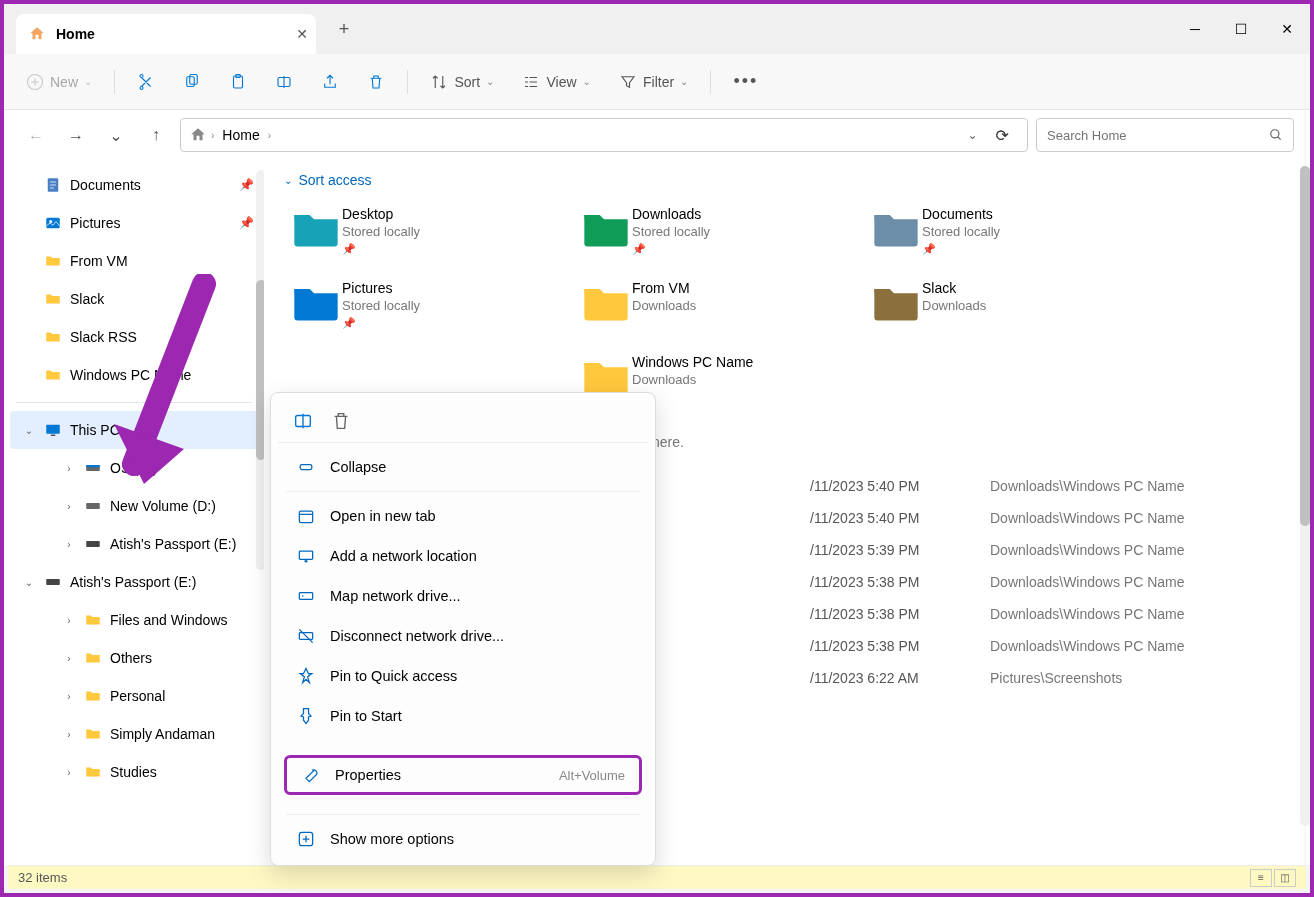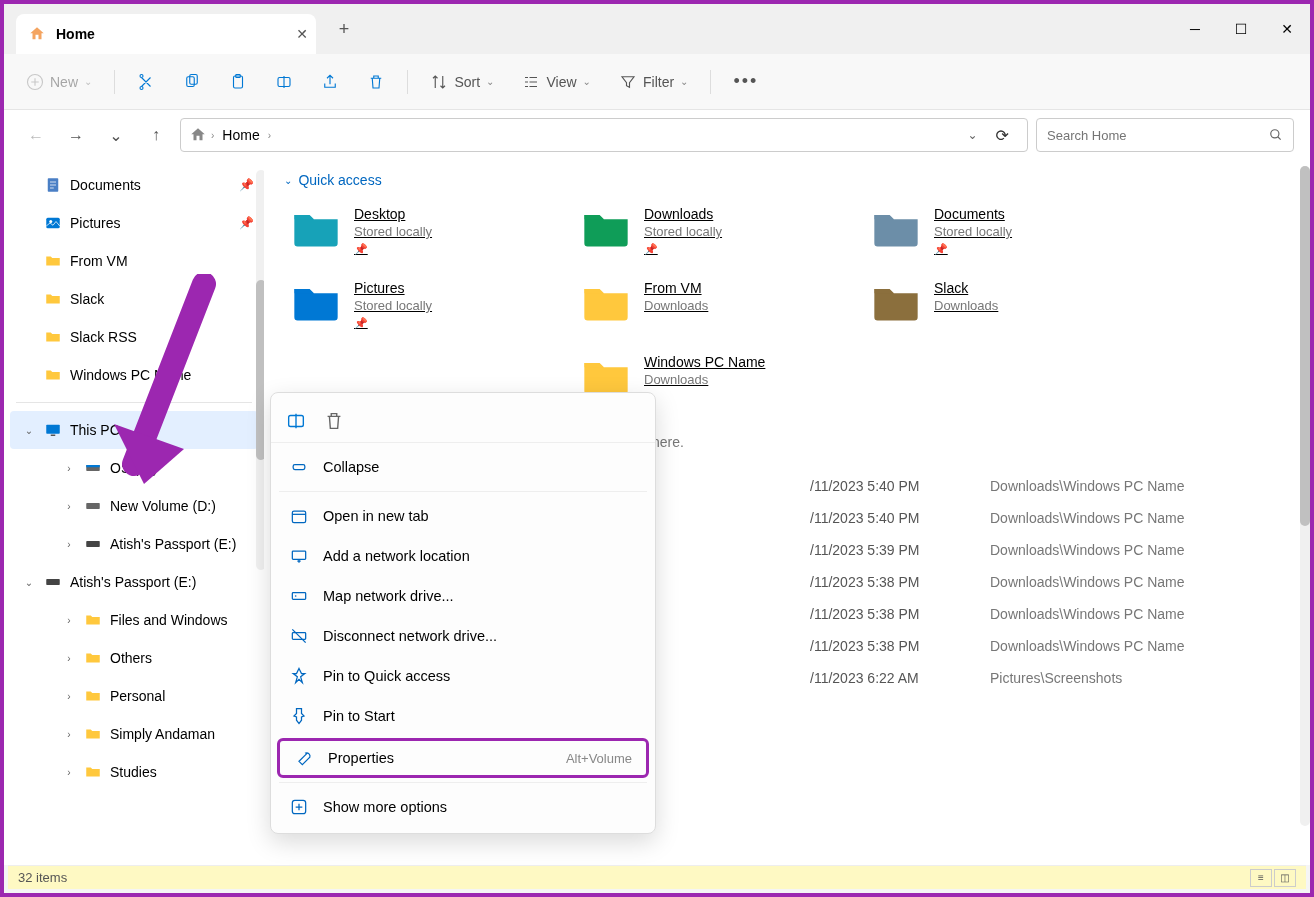--- a/index.html
+++ b/index.html
@@ -32,36 +32,36 @@
 .side-item.indent1 { padding-left: 40px; }
 .side-item.indent2 { padding-left: 58px; }
 .side-item.selected { background: #e3efff; border-radius: 4px; margin: 0 6px; padding-left: 12px; }
 .side-item .chev { width: 14px; font-size: 10px; color: #666; text-align: center; }
 .side-icon { width: 18px; height: 18px; flex-shrink: 0; }
 .pin-side { margin-left: auto; color: #999; font-size: 12px; }
 .side-sep { height: 1px; background: #e5e5e5; margin: 8px 12px; }
 .main { flex: 1; padding: 12px 20px; overflow-y: auto; position: relative; }
 .section-h { display: flex; align-items: center; gap: 6px; color: #0067c0; font-size: 14px; margin-bottom: 12px; cursor: pointer; }
 .qa-grid { display: grid; grid-template-columns: repeat(3, 280px); gap: 12px 10px; margin-bottom: 20px; }
-.qa-item { display: flex; align-items: flex-start; gap: 12px; padding: 6px; border-radius: 4px; cursor: pointer; text-decoration: underline; }
+.qa-item { display: flex; align-items: flex-start; padding: 6px; border-radius: 4px; cursor: pointer; }
 .qa-icon { width: 52px; height: 44px; flex-shrink: 0; }
 .qa-text { display: flex; flex-direction: column; gap: 2px; }
 .qa-name { font-size: 14px; }
 .qa-sub { font-size: 13px; color: #777; }
 .qa-pin { font-size: 11px; color: #999; margin-top: 2px; }
 .fav-text { color: #777; font-size: 14px; margin: 30px 0 20px 60px; }
 .recent-table { width: 100%; }
 .recent-row { display: grid; grid-template-columns: 1fr 180px 300px; padding: 8px 0; font-size: 14px; color: #555; }
 .recent-row .date { color: #555; }
 .recent-row .path { color: #777; }
-.context-menu { position: absolute; background: #fdfdfd; border: 1px solid #ddd; border-radius: 8px; box-shadow: 0 8px 24px rgba(0,0,0,0.15); width: 386px; padding: 6px 0; z-index: 100; }
+.context-menu { position: absolute; background: #fdfdfd; border: 1px solid #ddd; border-radius: 8px; box-shadow: 0 8px 24px rgba(0,0,0,0.15); width: 386px; padding: 6px 7px; z-index: 100; }
 .cm-top { height: 44px; display: flex; align-items: center; padding: 0 14px; gap: 16px; border-bottom: 1px solid #eee; margin-bottom: 4px; }
 .cm-top-icon { width: 22px; height: 22px; color: #0078d4; cursor: pointer; }
 .cm-item { height: 40px; display: flex; align-items: center; padding: 0 14px; gap: 14px; cursor: pointer; font-size: 14.5px; border-radius: 4px; margin: 0 4px; }
-.cm-item.highlighted { border: 3px solid #9c27b0; border-radius: 6px; margin: 2px 6px; }
+.cm-item.highlighted { border: 3px solid #9c27b0; border-radius: 6px; margin: 19px 6px; }
 .cm-icon { width: 20px; height: 20px; color: #0067c0; flex-shrink: 0; }
 .cm-label { flex: 1; }
 .cm-shortcut { color: #888; font-size: 13px; }
 .cm-sep { height: 1px; background: #eee; margin: 4px 8px; }
 .statusbar { position: absolute; bottom: 4px; left: 4px; right: 4px; height: 24px; background: #fef9c3; display: flex; align-items: center; padding: 0 10px; font-size: 13px; color: #555; border-top: 1px solid #eee; }
 .view-toggle { margin-left: auto; display: flex; gap: 2px; }
 .vt-btn { width: 22px; height: 18px; border: 1px solid #ccc; display: flex; align-items: center; justify-content: center; font-size: 10px; cursor: pointer; }
 .arrow-overlay { position: absolute; z-index: 200; pointer-events: none; }
 .folder-svg { fill: #ffc83d; }
 .scrollbar-track { position: absolute; right: 4px; width: 10px; background: #f0f0f0; border-radius: 5px; }
@@ -301,21 +301,21 @@
     </div>
 
     <div class="scrollbar-track" style="top:10px;height:400px;left:252px;">
       <div class="scrollbar-thumb" style="height:180px;margin-top:110px;"></div>
     </div>
   </div>
 
   <div class="main">
     <div class="section-h">
       <span style="font-size:10px;">⌄</span>
-      <span>Quick access</span>
+      <span>Sort access</span>
     </div>
     <div class="qa-grid" id="qa-grid">
         <div class="qa-item">
     <svg class="qa-icon" viewBox="0 0 48 40">
       <path d="M4 8h14l4 4h22v22a3 3 0 01-3 3H7a3 3 0 01-3-3z" fill="#17a2b8"></path>
       <path d="M4 8h14l4 4H4z" fill="#17a2b8" opacity="0.7"></path>
     </svg>
     <div class="qa-text">
       <span class="qa-name">Desktop</span>
       <span class="qa-sub">Stored locally</span>

